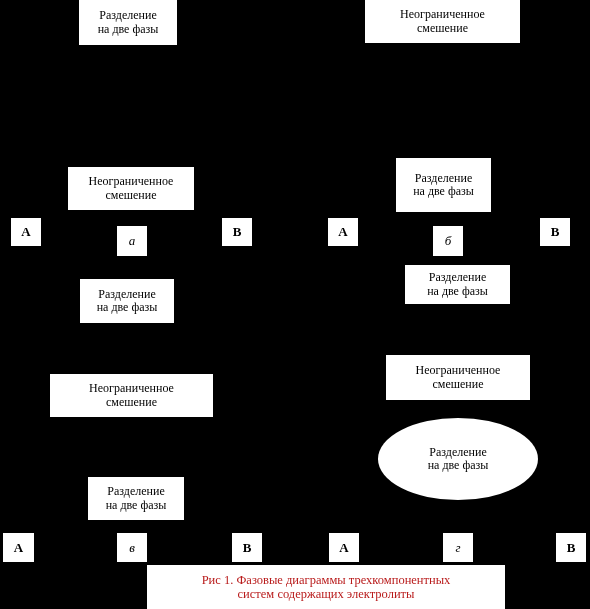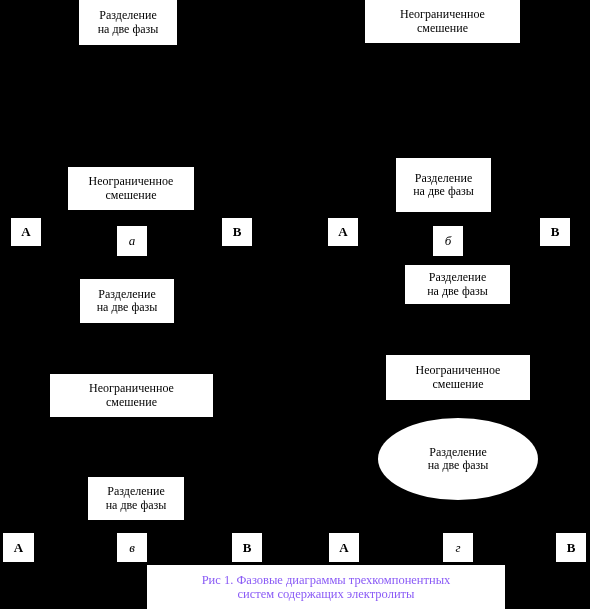--- a/index.html
+++ b/index.html
@@ -63,21 +63,21 @@
     align-items: center;
     justify-content: center;
     text-align: center;
     line-height: 1.12;
     font-size: 12px;
     white-space: pre-line;
   }
   .caption {
     position: absolute;
     background: #ffffff;
-    color: #8b5cf6;
+    color: #b91c1c;
     box-sizing: border-box;
     display: flex;
     flex-direction: column;
     align-items: center;
     justify-content: center;
     text-align: center;
     line-height: 1.15;
     font-size: 12.5px;
     white-space: pre-line;
     padding: 2px 6px;

